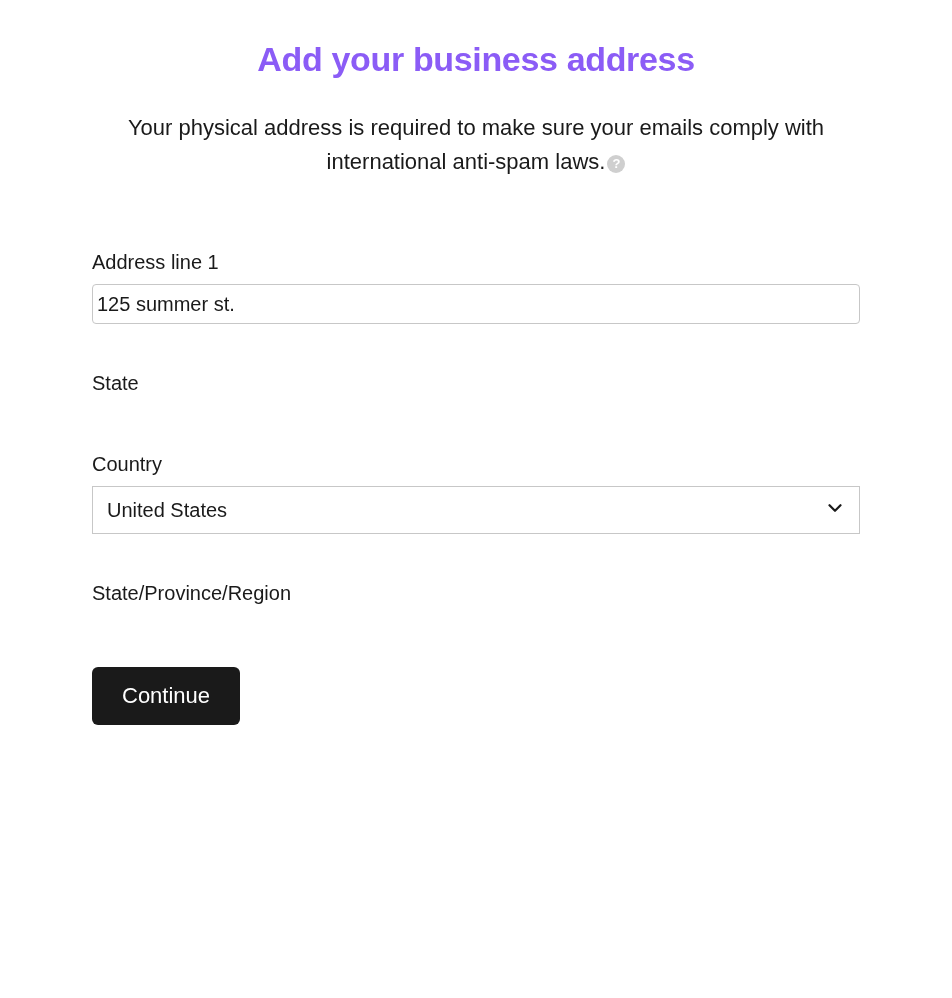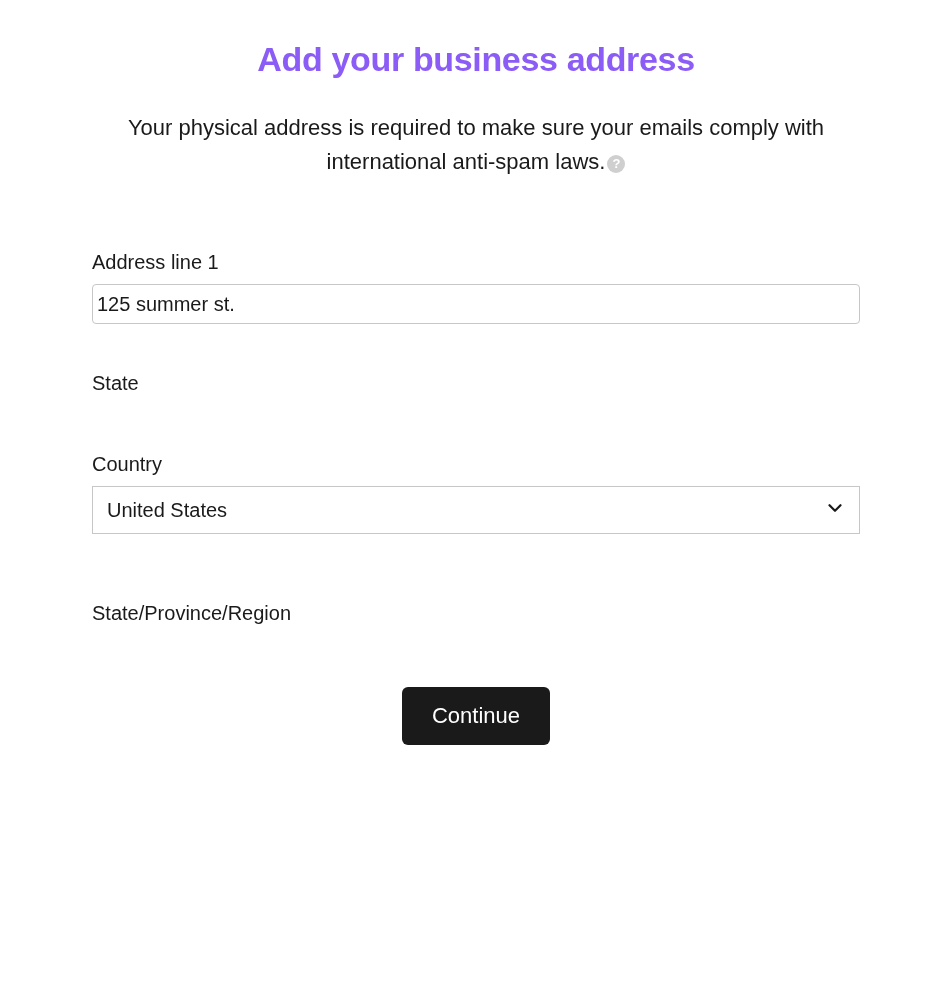--- a/index.html
+++ b/index.html
@@ -102,28 +102,26 @@
     }
     .chevron {
       position: absolute;
       right: 14px;
       top: 50%;
       transform: translateY(-50%);
       pointer-events: none;
     }
     .row {
       display: flex;
-      margin-top: 20px;
     }
     .row .field-group {
       flex: 1;
     }
     .actions {
       display: flex;
-      justify-content: center;
       margin-top: 4px;
     }
     .continue-btn {
       background: #1a1a1a;
       color: #ffffff;
       border: none;
       border-radius: 6px;
       font-size: 22px;
       font-weight: 500;
       padding: 16px 30px;

